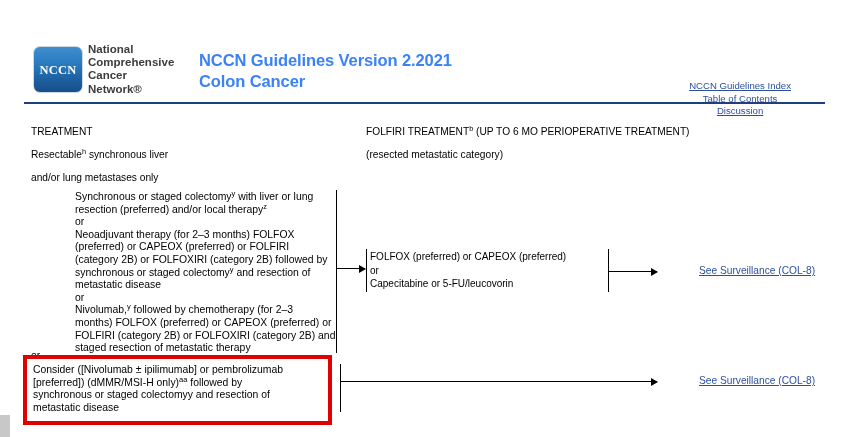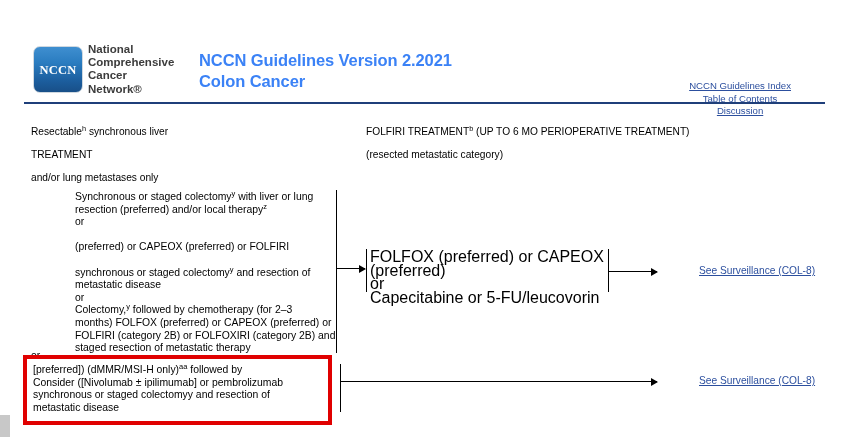--- a/index.html
+++ b/index.html
@@ -163,21 +163,21 @@
     top: 249px;
     width: 1px;
     height: 43px;
     background: #000000;
   }
   .mid-text {
     position: absolute;
     left: 370px;
     top: 250px;
     width: 235px;
-    font-size: 16px;
+    font-size: 10px;
     line-height: 13.6px;
     color: #000000;
   }
   .mid-right-brace {
     position: absolute;
     left: 608px;
     top: 249px;
     width: 1px;
     height: 43px;
     background: #000000;
@@ -304,36 +304,36 @@
     <div class="header-links">
       <a href="#">NCCN Guidelines Index</a>
       <a href="#">Table of Contents</a>
       <a href="#">Discussion</a>
     </div>
 
     <div class="header-rule"></div>
   </div>
 
   <div class="col-head col-head-left">
+    <div>TREATMENT</div>
     <div><span>Resectable</span><sup>h</sup><span> synchronous liver</span></div>
-    <div>TREATMENT</div>
     <div>and/or lung metastases only</div>
   </div>
 
   <div class="col-head col-head-right">
     <div><span>FOLFIRI TREATMENT</span><sup>b</sup><span> (UP TO 6 MO PERIOPERATIVE TREATMENT)</span></div>
     <div>(resected metastatic category)</div>
   </div>
 
   <div class="left-block">
     <p><span>Synchronous or staged colectomy</span><sup>y</sup><span> with liver or lung</span><br><span>resection (preferred) and/or local therapy</span><sup>z</sup></p>
     <p class="or-line">or</p>
-    <p><br><span>(preferred) or CAPEOX (preferred) or FOLFIRI</span><br><br><span>synchronous or staged colectomy</span><sup>y</sup><span> and resection of</span><br><span>metastatic disease</span></p>
+    <p><span>Neoadjuvant therapy (for 2–3 months) FOLFOX</span><br><span>(preferred) or CAPEOX (preferred) or FOLFIRI</span><br><span>(category 2B) or FOLFOXIRI (category 2B) followed by</span><br><span>synchronous or staged colectomy</span><sup>y</sup><span> and resection of</span><br><span>metastatic disease</span></p>
     <p class="or-line">or</p>
-    <p><span>Colectomy,</span><sup>y</sup><span> followed by chemotherapy (for 2–3</span><br><span>months) FOLFOX (preferred) or CAPEOX (preferred) or</span><br><span>FOLFIRI (category 2B) or FOLFOXIRI (category 2B) and</span><br><span>staged resection of metastatic therapy</span></p>
+    <p><span>Nivolumab,</span><sup>y</sup><span> followed by chemotherapy (for 2–3</span><br><span>months) FOLFOX (preferred) or CAPEOX (preferred) or</span><br><span>FOLFIRI (category 2B) or FOLFOXIRI (category 2B) and</span><br><span>staged resection of metastatic therapy</span></p>
   </div>
 
   <div class="or-orphan">or</div>
 
   <div class="left-brace"></div>
   <div class="arrow-1"></div>
 
   <div class="mid-brace"></div>
   <div class="mid-text">
     <div>FOLFOX (preferred) or CAPEOX (preferred)</div>
@@ -341,22 +341,22 @@
     <div>Capecitabine or 5-FU/leucovorin</div>
   </div>
   <div class="mid-right-brace"></div>
   <div class="arrow-2"></div>
 
   <a href="#" class="surv-link surv-link-1">See Surveillance (COL-8)</a>
   <a href="#" class="surv-link surv-link-2">See Surveillance (COL-8)</a>
 
   <div class="red-box"></div>
   <div class="red-box-text">
+    <div>Consider ([Nivolumab ± ipilimumab] or pembrolizumab</div>
     <div><span>[preferred]) (dMMR/MSI-H only)</span><sup>aa</sup><span> followed by</span></div>
-    <div>Consider ([Nivolumab ± ipilimumab] or pembrolizumab</div>
     <div>synchronous or staged colectomyy and resection of</div>
     <div>metastatic disease</div>
   </div>
 
   <div class="redbox-brace"></div>
   <div class="arrow-3"></div>
 
   <div class="scroll-frag"></div>
 
 </div>

